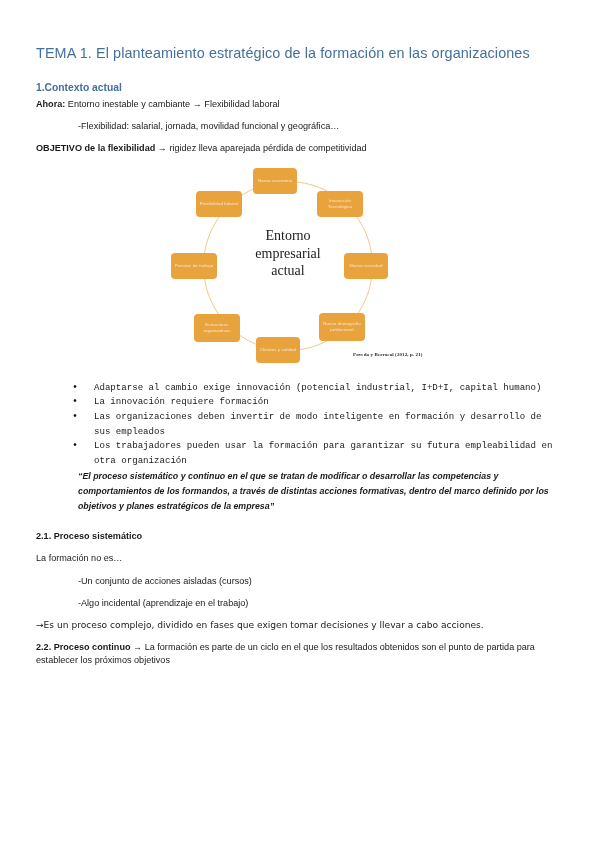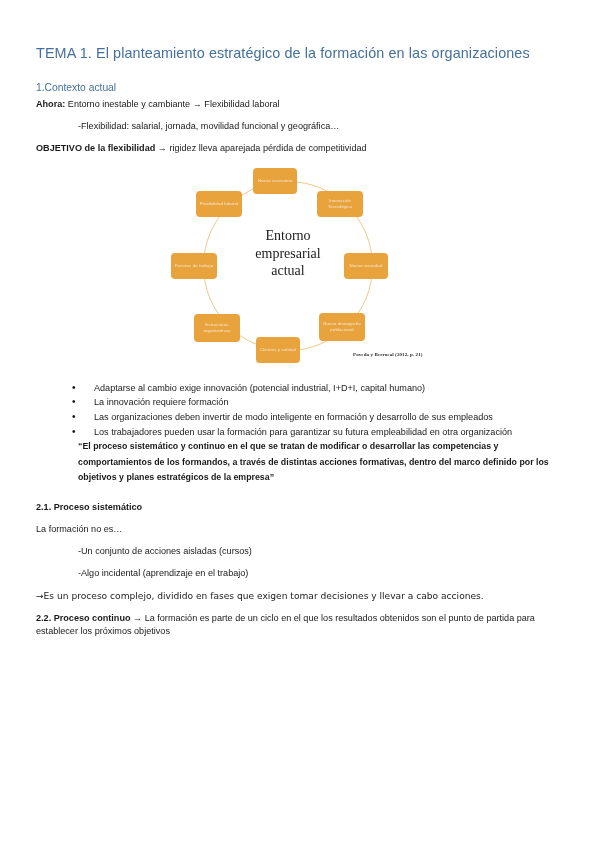--- a/index.html
+++ b/index.html
@@ -31,21 +31,21 @@
   h1.doc-title {
     font-size: 14.4px;
     font-weight: 400;
     color: #44709d;
     margin: 0 0 18px 0;
     letter-spacing: 0.1px;
     line-height: 1.3;
   }
   h2.section-head {
     font-size: 10.3px;
-    font-weight: 400;
+    font-weight: 700;
     color: #44709d;
     margin: 0 0 4px 0;
     line-height: 1.3;
   }
   h2.section-head.sec2 {
     font-size: 10.8px;
     margin: 18px 0 20px 0;
   }
   p.body-line {
     font-size: 9.1px;
@@ -124,20 +124,21 @@
     color: #2b2b2b;
     font-weight: bold;
     letter-spacing: 0.1px;
   }
 
   
   ul.bullets {
     list-style: none;
     margin: 4px 0 0 0;
     padding: 0 0 0 36px;
+    font-family: Liberation Mono, monospace;
   }
   ul.bullets li {
     font-size: 9.1px;
     line-height: 1.62;
     position: relative;
     padding-left: 22px;
   }
   ul.bullets li::before {
     content: "\2022";
     position: absolute;
@@ -145,20 +146,21 @@
     top: -1px;
     font-size: 10px;
     color: #111;
   }
 
   
   .quote {
     margin: 0 0 16px 0;
     padding-left: 42px;
     padding-right: 10px;
+    font-style: italic;
     font-size: 8.8px;
     font-weight: bold;
     line-height: 1.72;
     color: #1a1a1a;
   }
 </style>
 </head>
 <body>
 
 <div class="page">

